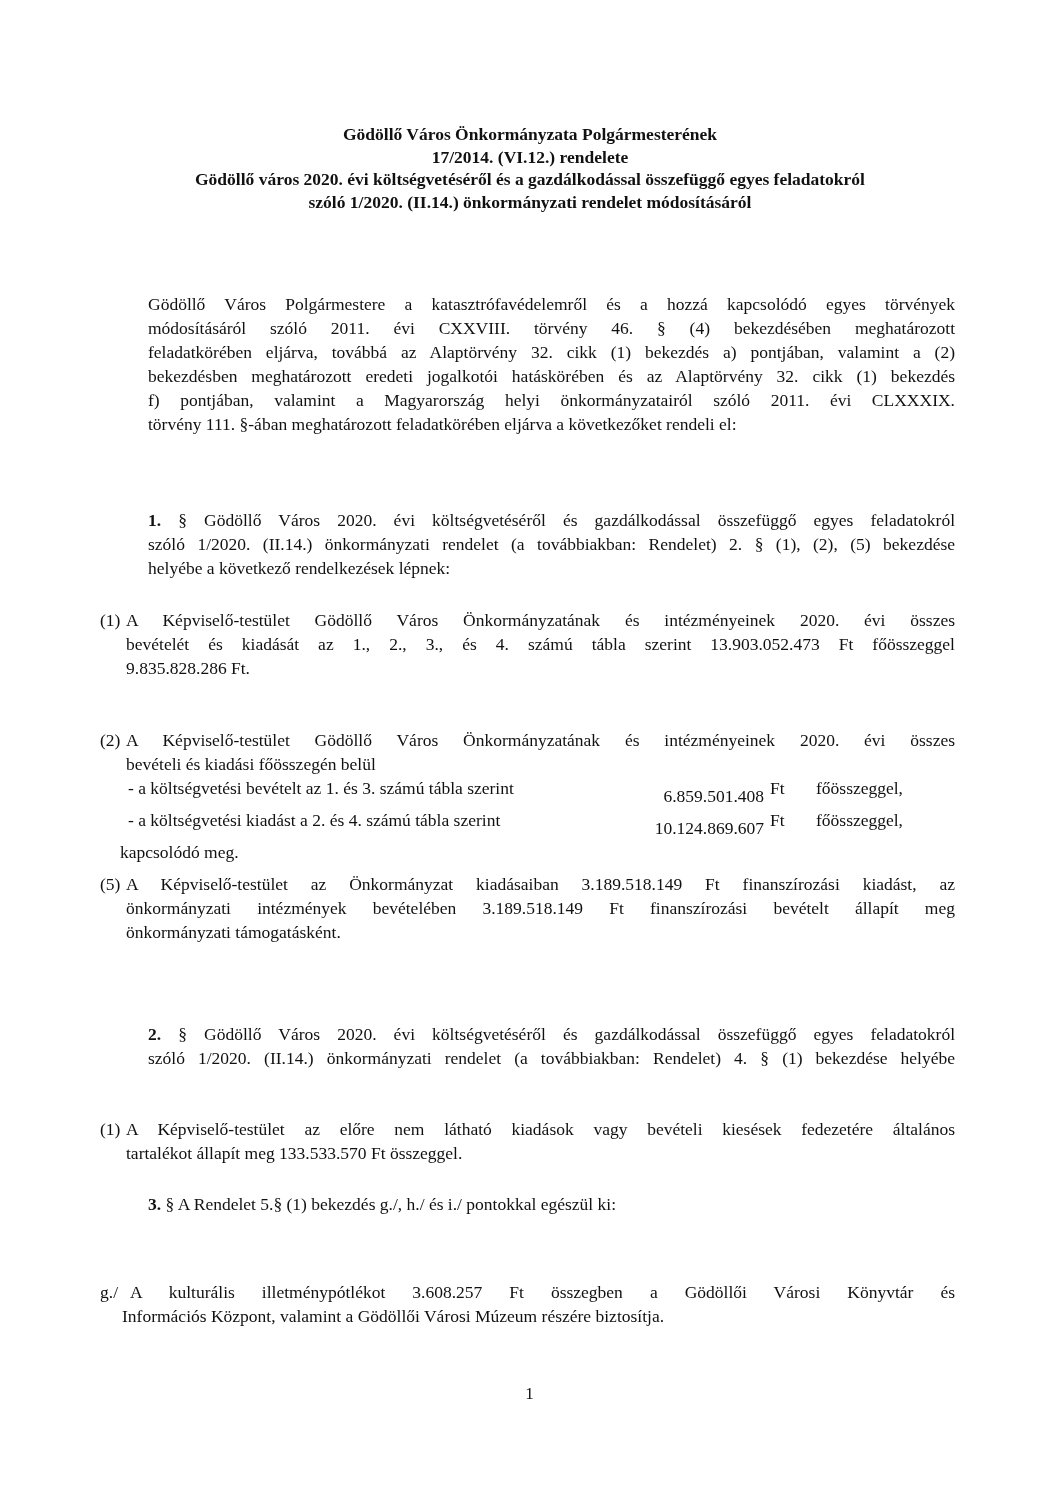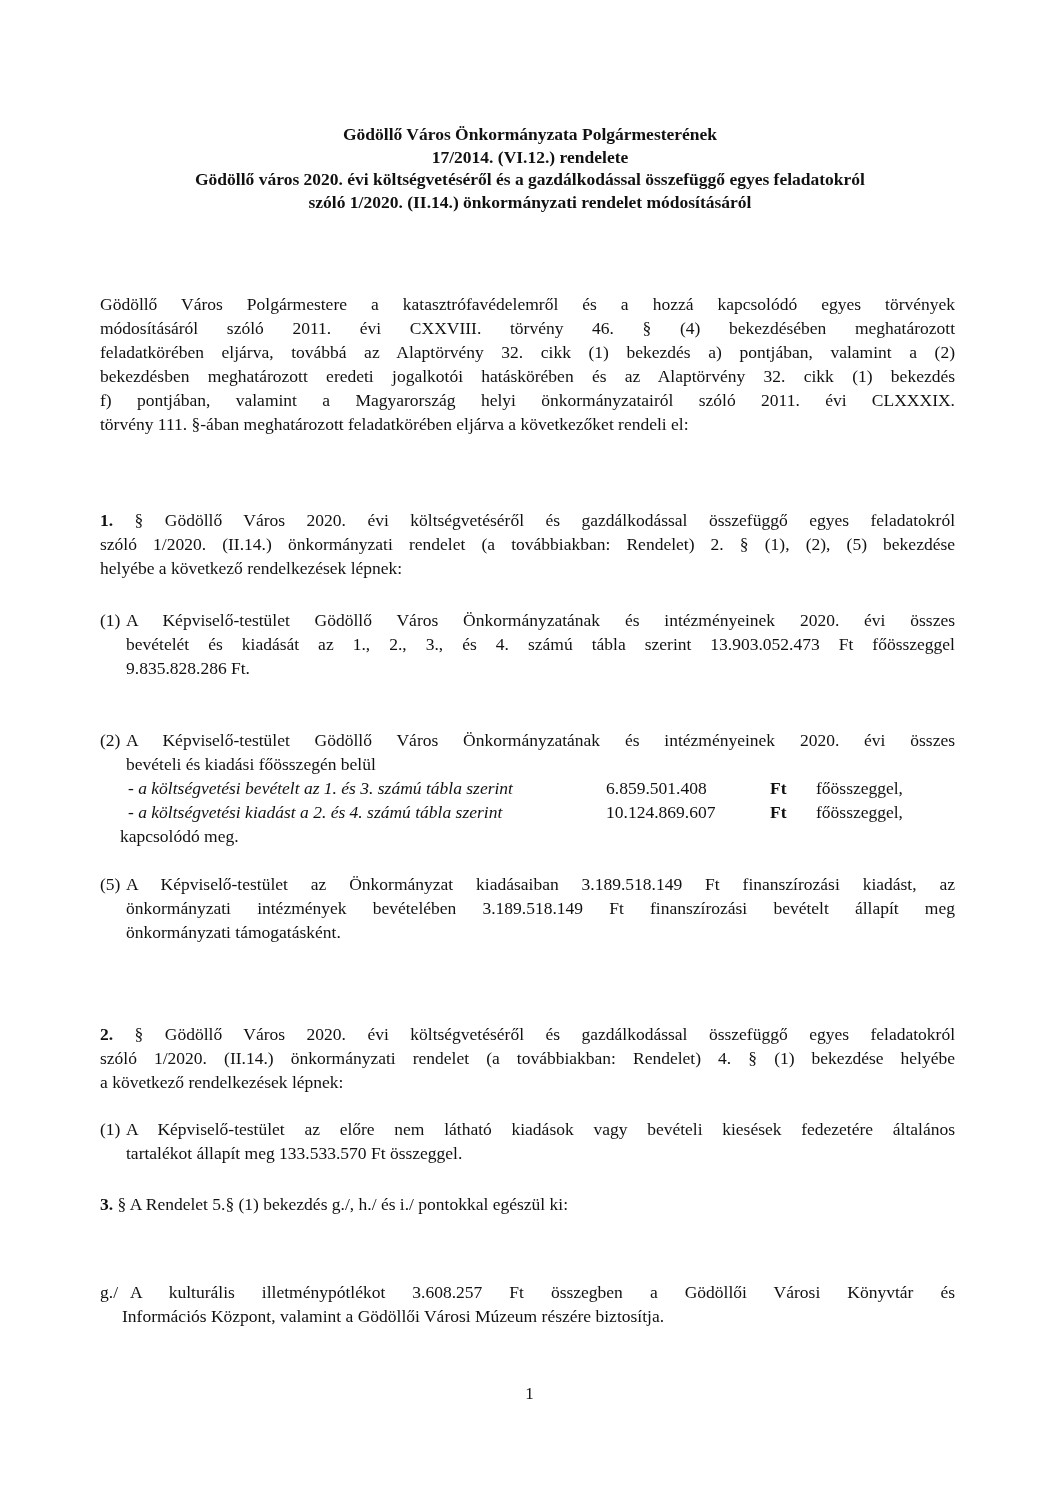--- a/index.html
+++ b/index.html
@@ -4,33 +4,33 @@
   <style>
     html, body { margin: 0; padding: 0; background: #ffffff; }
     body { width: 1059px; height: 1498px; position: relative; overflow: hidden;
            font-family: "Liberation Serif", "DejaVu Serif", serif; color: #111; }
     .page { position: absolute; left: 0; top: 0; width: 1059px; height: 1498px; }
     .title-block { position: absolute; left: 95px; width: 870px; top: 123px; text-align: center;
                    font-weight: bold; font-size: 17.5px; line-height: 22.5px; }
     .title-block div { white-space: nowrap; }
     .para { position: absolute; left: 100px; width: 855px; font-size: 17.5px; line-height: 24px;
             text-align: justify; }
-    .para .line { display: block; text-align: justify; text-align-last: justify; white-space: nowrap; }
+    .para .line { display: block; text-align: justify; text-align-last: justify; white-space: nowrap; margin-left: 48px; }
     .para .line.last { text-align-last: left; }
     .bold { font-weight: bold; }
     .item { position: absolute; left: 100px; width: 855px; font-size: 17.5px; line-height: 24px; }
     .item .row { display: flex; white-space: nowrap; }
     .item .num { width: 26px; flex: none; }
     .item .txt { flex: 1; text-align: justify; text-align-last: justify; }
     .item .indent { padding-left: 26px; display: block; text-align: justify; text-align-last: justify; white-space: nowrap; }
     .item .indent.last { text-align-last: left; }
     .sub-row { display: flex; white-space: nowrap; padding-left: 28px; }
-    .sub-row .desc { width: 478px; font-style: italic; }
-    .sub-row .amt { width: 158px; text-align: left; }
-    .sub-row .unit { width: 42px; padding-left: 6px; font-weight: bold; }
+    .sub-row .desc { width: 478px; }
+    .sub-row .amt { width: 158px; text-align: right; margin-top: 8px; }
+    .sub-row .unit { width: 42px; padding-left: 6px; }
     .sub-row .suffix { padding-left: 4px; }
     .pagenum { position: absolute; left: 0; width: 1059px; top: 1384px; text-align: center; font-size: 17px; }
   </style>
 </head>
 <body>
 
 <div class="page">
 
   <div class="title-block">
     <div>Gödöllő Város Önkormányzata Polgármesterének</div>
@@ -89,21 +89,20 @@
         <span class="num">(5)</span>
         <span class="txt">A Képviselő-testület az Önkormányzat kiadásaiban 3.189.518.149 Ft finanszírozási kiadást, az</span>
       </div>
     <span class="indent">önkormányzati intézmények bevételében 3.189.518.149 Ft finanszírozási bevételt állapít meg</span>
     <span class="indent last">önkormányzati támogatásként.</span>
   </div>
 
   <div class="para" style="top:1022px;font-family:Liberation Serif, serif;">
     <span class="line"><span class="bold">2.</span> <span>§ Gödöllő Város 2020. évi költségvetéséről és gazdálkodással összefüggő egyes feladatokról</span></span>
     <span class="line">szóló 1/2020. (II.14.) önkormányzati rendelet (a továbbiakban: Rendelet) 4. § (1) bekezdése helyébe</span>
-    <span class="line last">a következő rendelkezések lépnek:</span>
   </div>
 
   <div class="item" style="top:1117px;">
     <div class="row">
         <span class="num">(1)</span>
         <span class="txt">A Képviselő-testület az előre nem látható kiadások vagy bevételi kiesések fedezetére általános</span>
       </div>
     <span class="indent last">tartalékot állapít meg 133.533.570 Ft összeggel.</span>
   </div>
 

